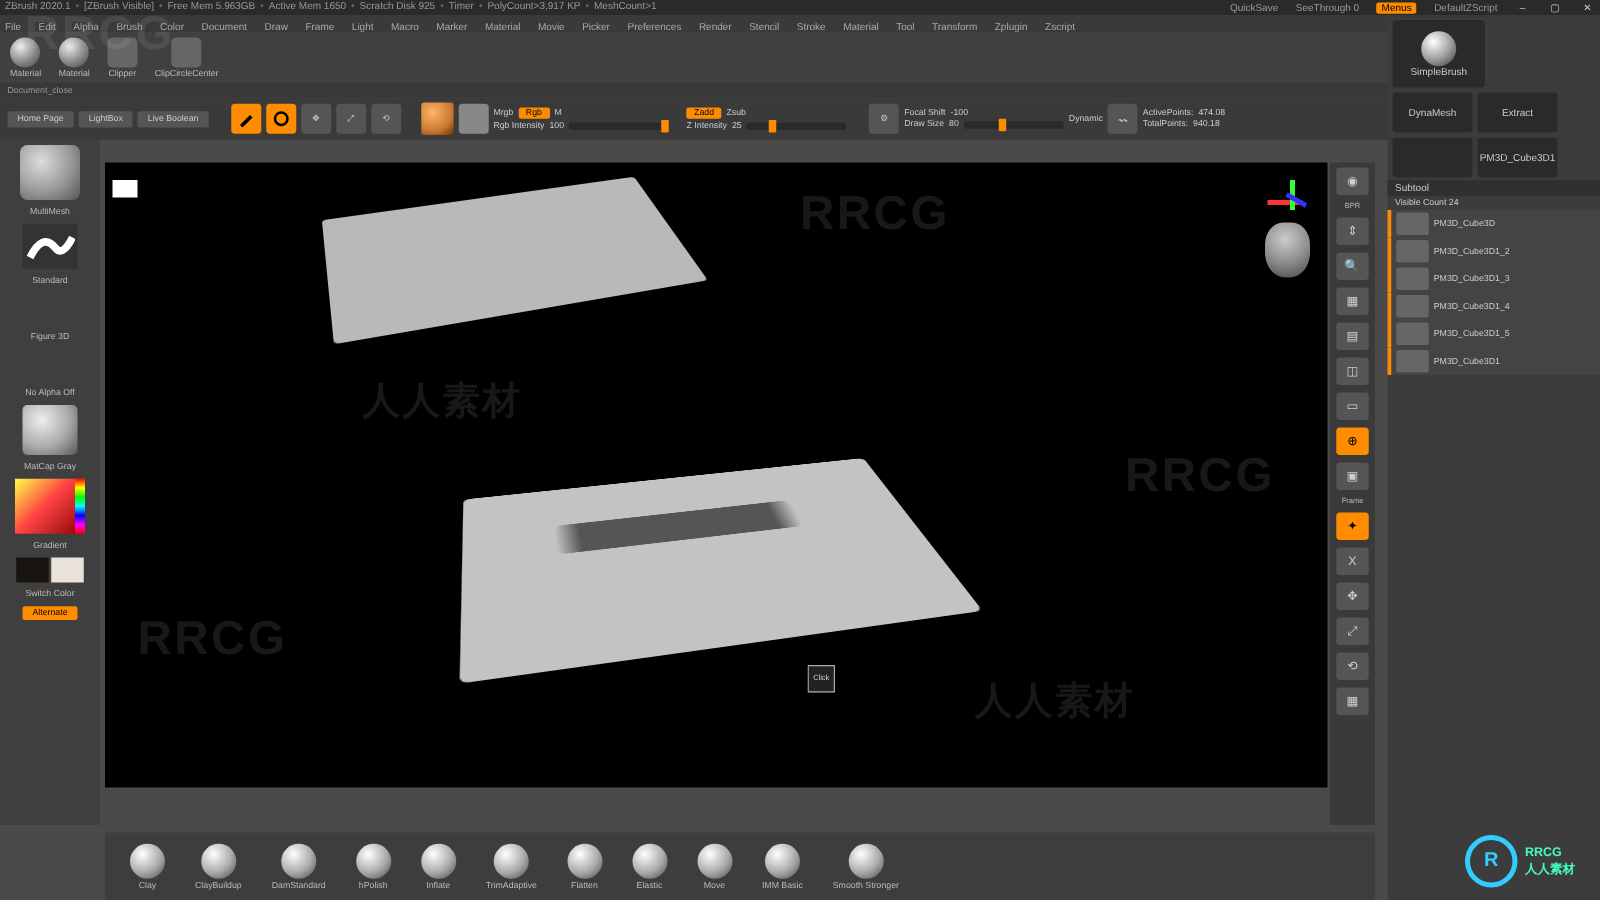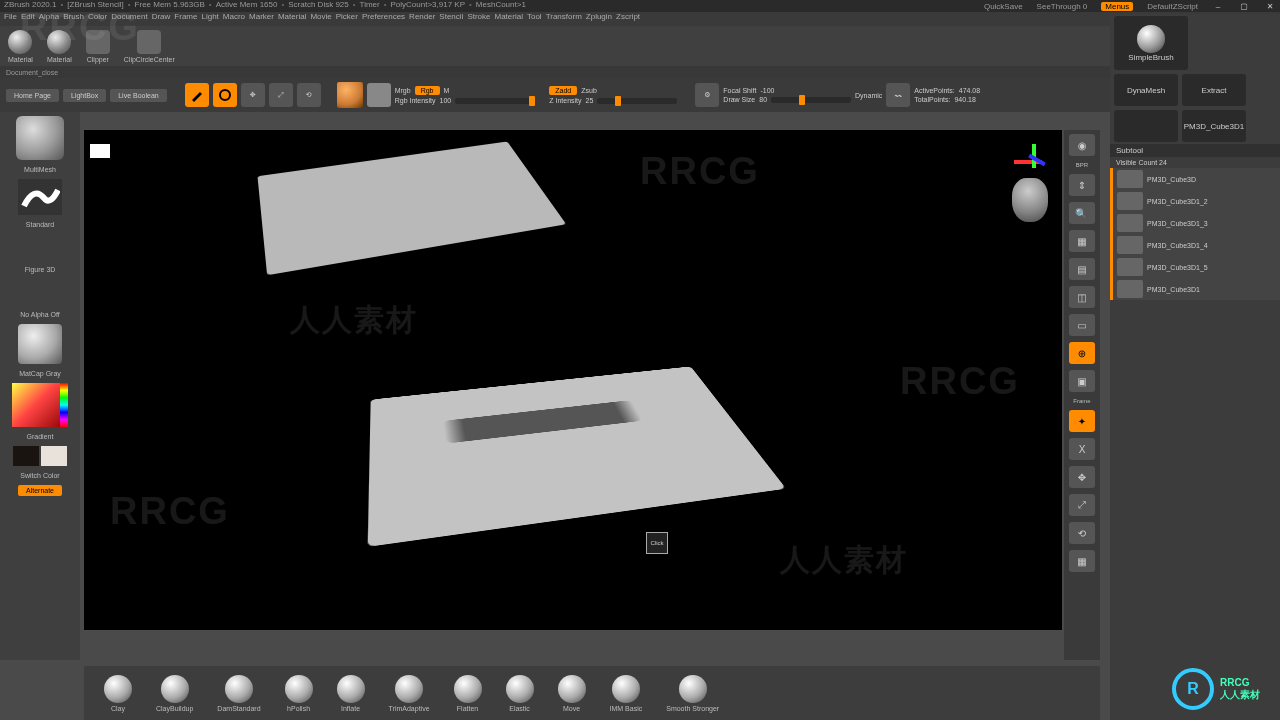--- a/index.html
+++ b/index.html
@@ -6,21 +6,21 @@
 body { background: #4a4a4a; width: 1280px; height: 720px; overflow: hidden; position: relative; user-select: none; }
 
 
 .title-bar { height: 12px; background: #2a2a2a; display: flex; padding: 0 4px; font-size: 8px; color: #999; }
 .title-bar .sep { margin: 0 4px; color: #666; }
 .title-bar .right { margin-left: auto; display: flex; gap: 14px; align-items: center; }
 .title-bar .btn { background: #ff8c00; color: #000; padding: 0 4px; border-radius: 2px; font-size: 8px; }
 .win-close { width: 12px; height: 12px; display: flex; align-items: center; justify-content: center; color: #ccc; }
 
 
-.menu-bar { height: 14px; background: #3a3a3a; display: flex; align-items: flex-start; padding: 0 4px; font-size: 8px; color: #aaa; gap: 4px; }
+.menu-bar { height: 14px; background: #3a3a3a; display: flex; align-items: flex-end; padding: 0 4px; font-size: 8px; color: #aaa; gap: 14px; }
 
 
 .top-shelf { height: 40px; background: #404040; display: flex; align-items: center; padding: 2px 8px; gap: 14px; }
 .shelf-item { display: flex; flex-direction: column; align-items: center; font-size: 7px; color: #bbb; }
 .shelf-icon { width: 24px; height: 24px; background: #666; border-radius: 4px; margin-bottom: 2px; }
 .shelf-icon.sphere { background: radial-gradient(circle at 35% 30%, #eee, #888 55%, #444); border-radius: 50%; }
 
 
 .doc-row { height: 12px; background: #383838; font-size: 7px; color: #999; padding: 0 6px; display: flex; align-items: center; }
 
@@ -89,21 +89,21 @@
 .wm { position:absolute; pointer-events:none; color:rgba(200,200,200,0.12); font-size:38px; font-weight:bold; letter-spacing:2px; }
 .rrcg-logo { position:absolute; right:20px; bottom:10px; display:flex; align-items:center; gap:6px; color:#4fb; font-weight:bold; font-size:10px; pointer-events:none; }
 .rrcg-logo .ring { width:42px; height:42px; border:4px solid #3cf; border-radius:50%; display:flex; align-items:center; justify-content:center; color:#3cf; font-size:16px; }
 </style>
 </head>
 <body>
 
 <div class="title-bar">
   <span>ZBrush 2020.1</span>
     <span class="sep">•</span>
-  <span>[ZBrush Stencil]</span>
+  <span>[ZBrush Visible]</span>
     <span class="sep">•</span>
   <span>Free Mem 5.963GB</span>
     <span class="sep">•</span>
   <span>Active Mem 1650</span>
     <span class="sep">•</span>
   <span>Scratch Disk 925</span>
     <span class="sep">•</span>
   <span>Timer</span>
     <span class="sep">•</span>
   <span>PolyCount&gt;3,917 KP</span>

